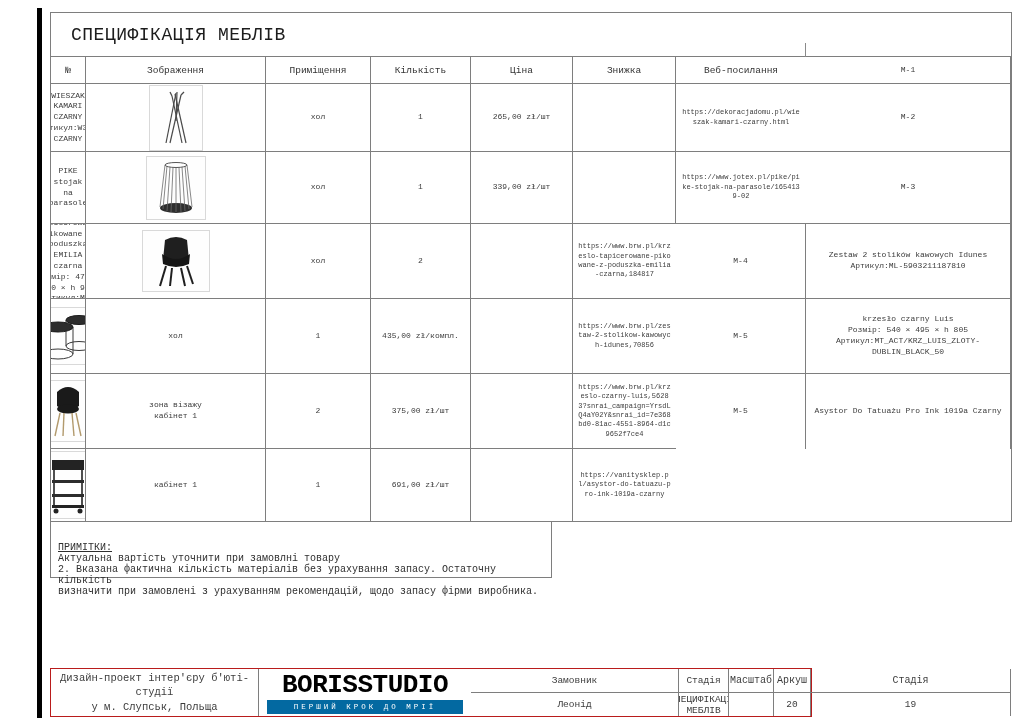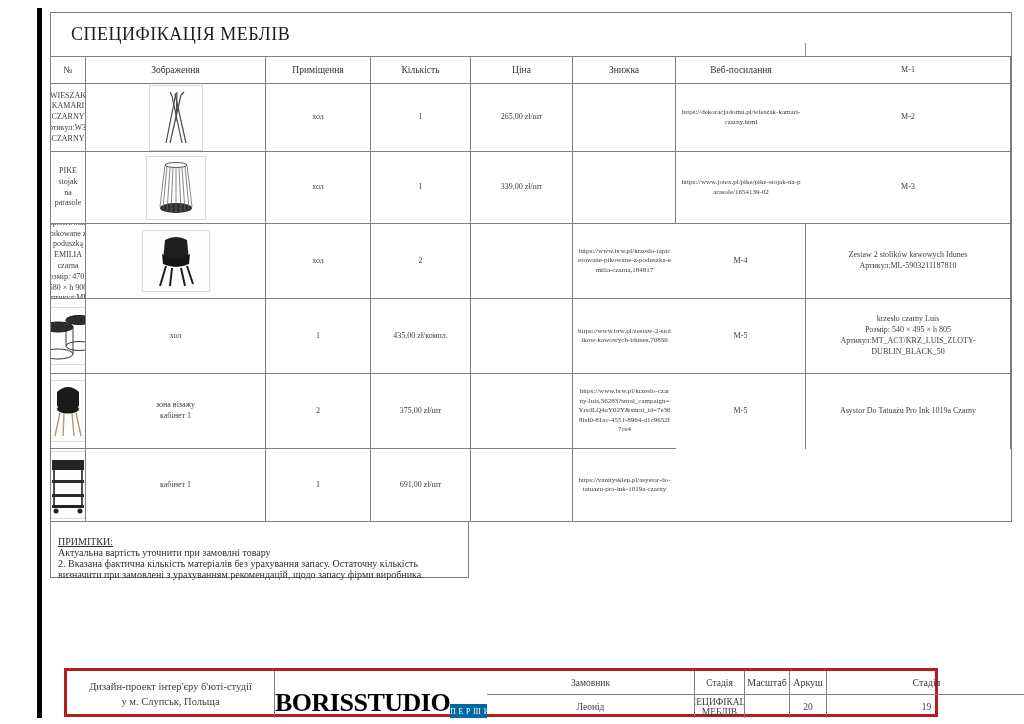--- a/index.html
+++ b/index.html
@@ -1,17 +1,17 @@
 <!DOCTYPE html>
 <html><head>
 <meta charset="utf-8">
 <style>
   html,body{margin:0;padding:0;background:#e9e9e9;}
   .page{position:relative;width:1024px;height:724px;background:#ffffff;
-        font-family:Liberation Serif, serif;color:#3c3c3c;overflow:hidden;}
+        font-family:Liberation Mono, monospace;color:#3c3c3c;overflow:hidden;}
   .pre{white-space:pre-line;}
 
   .leftbar{position:absolute;left:37px;top:8px;width:5px;height:710px;background:#000;}
 
   .titlebox{position:absolute;left:50px;top:12px;width:962px;height:45px;
             border:1px solid #7e7e7e;box-sizing:border-box;display:flex;align-items:center;padding-left:20px;}
   .title{font-size:18px;letter-spacing:.5px;color:#1c1c1c;}
   .title-div{position:absolute;left:805px;top:43px;width:1px;height:14px;background:#8a8a8a;}
 
   .spec-table{position:absolute;left:50px;top:57px;width:962px;box-sizing:border-box;
@@ -23,35 +23,35 @@
   .th{font-size:9.5px;color:#333;}
   .td{font-size:8px;line-height:1.35;padding:2px 3px;}
   .c-link{font-size:7px;word-break:break-all;padding:2px 5px;}
   .lc{border-right:none;}
   .lr{border-bottom:none;}
 
   .thumb{border:1px solid #d9d9d9;background:#fefefe;display:flex;align-items:center;justify-content:center;}
   .t1{width:52px;height:64px;} .t2{width:58px;height:62px;} .t3{width:66px;height:60px;}
   .t4{width:74px;height:56px;} .t5{width:62px;height:60px;} .t6{width:58px;height:66px;}
 
-  .notes{position:absolute;left:50px;top:521px;width:419px;height:57px;border:1px solid #7e7e7e;
-         box-sizing:border-box;padding:14px 7px;font-size:10px;line-height:11px;color:#2f2f2f;}
+  .notes{position:absolute;left:50px;top:521px;width:502px;height:57px;border:1px solid #7e7e7e;
+         box-sizing:border-box;padding:20px 7px;font-size:10px;line-height:11px;color:#2f2f2f;}
   .notes-title{text-decoration:underline;}
 
-  .footer{position:absolute;left:64px;top:668px;width:874px;height:49px;border:3px solid #b91c1c;
+  .footer{position:absolute;left:50px;top:668px;width:762px;height:49px;border:1px solid #b91c1c;
           box-sizing:border-box;display:grid;
           grid-template-columns:208px 212px 208px 50px 45px 37px 200px;
           grid-template-rows:24px 23px;}
   .fc{border-right:1px solid #7e7e7e;box-sizing:border-box;display:flex;align-items:center;
       justify-content:center;text-align:center;font-size:9.5px;overflow:hidden;}
   .fc.lbl{border-bottom:1px solid #7e7e7e;}
   .fc.span2{grid-row:1/3;}
   .fc.narrow{font-size:10px;padding:0;}
   .project-cell{font-size:10.5px;line-height:1.35;}
-  .logo-cell{grid-row:1/3;border-right:none;display:flex;align-items:flex-end;
+  .logo-cell{grid-row:1/3;border-right:none;display:flex;flex-direction:column;align-items:center;
              justify-content:flex-start;overflow:hidden;}
   .logo-name{font-size:26px;font-weight:bold;letter-spacing:-.5px;color:#000;line-height:1.1;margin-top:2px;}
   .logo-bar{background:#0369a1;color:#fff;font-size:7.5px;letter-spacing:3px;height:14px;width:196px;
             display:flex;align-items:center;justify-content:center;white-space:nowrap;}
 </style>
 </head>
 <body>
 
 <div class="page">
   <div class="leftbar"></div>

